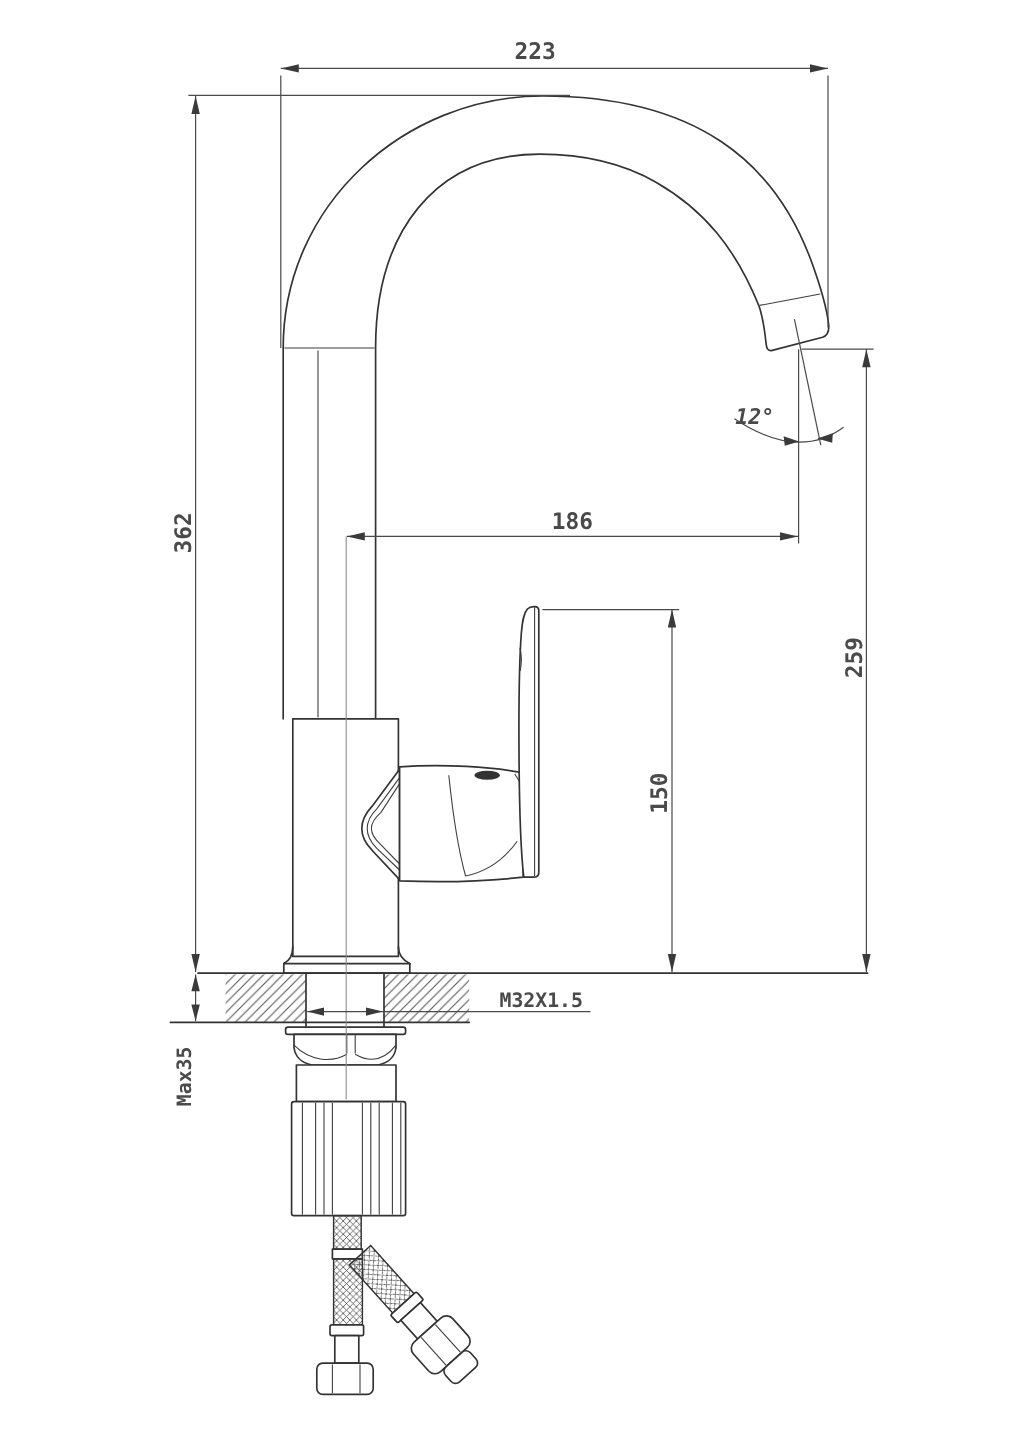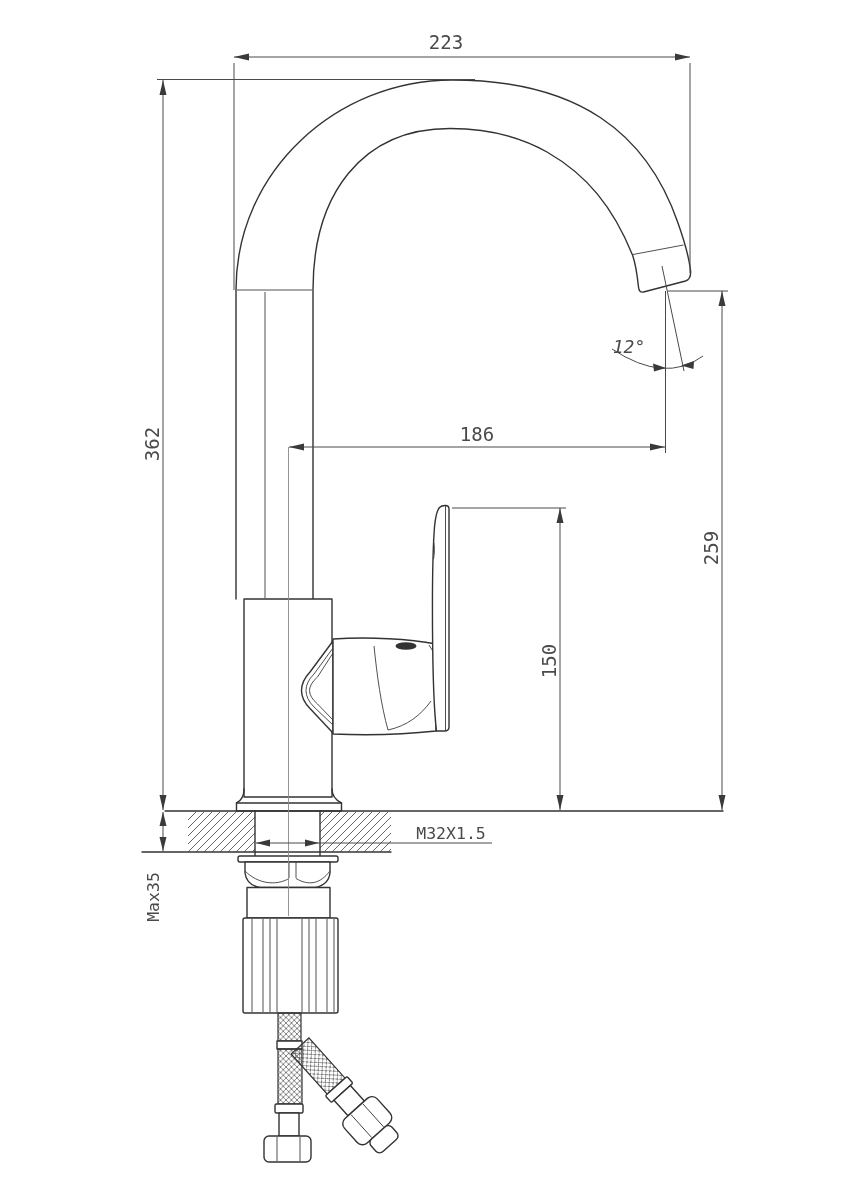--- a/index.html
+++ b/index.html
@@ -1,16 +1,16 @@
 <!DOCTYPE html>
 <html><head>
 <meta charset="utf-8">
 <style>
   html,body{margin:0;padding:0;background:#ffffff;}
-  .page{width:724px;height:1204px;background:#fff;position:relative;font-family:"DejaVu Sans Mono","Liberation Mono",monospace;}
+  .page{width:724px;height:1204px;background:#fff;position:relative;font-family:"DejaVu Sans Mono","Liberation Mono",monospace;font-weight:bold;}
   svg{display:block;}
   text{fill:#4a4a4a;font-family:"DejaVu Sans Mono","Liberation Mono",monospace;}
   .obj{stroke:#333;stroke-width:1.4;fill:none;stroke-linejoin:round;stroke-linecap:round;}
   .objf{stroke:#333;stroke-width:1.4;fill:#fff;stroke-linejoin:round;stroke-linecap:round;}
   .fine{stroke:#3c3c3c;stroke-width:0.9;fill:none;}
   .dim{stroke:#4a4a4a;stroke-width:1;fill:none;}
   .axis{stroke:#8a8a8a;stroke-width:0.9;fill:none;}
   .ah{fill:#3a3a3a;stroke:none;}
 </style>
 </head>

